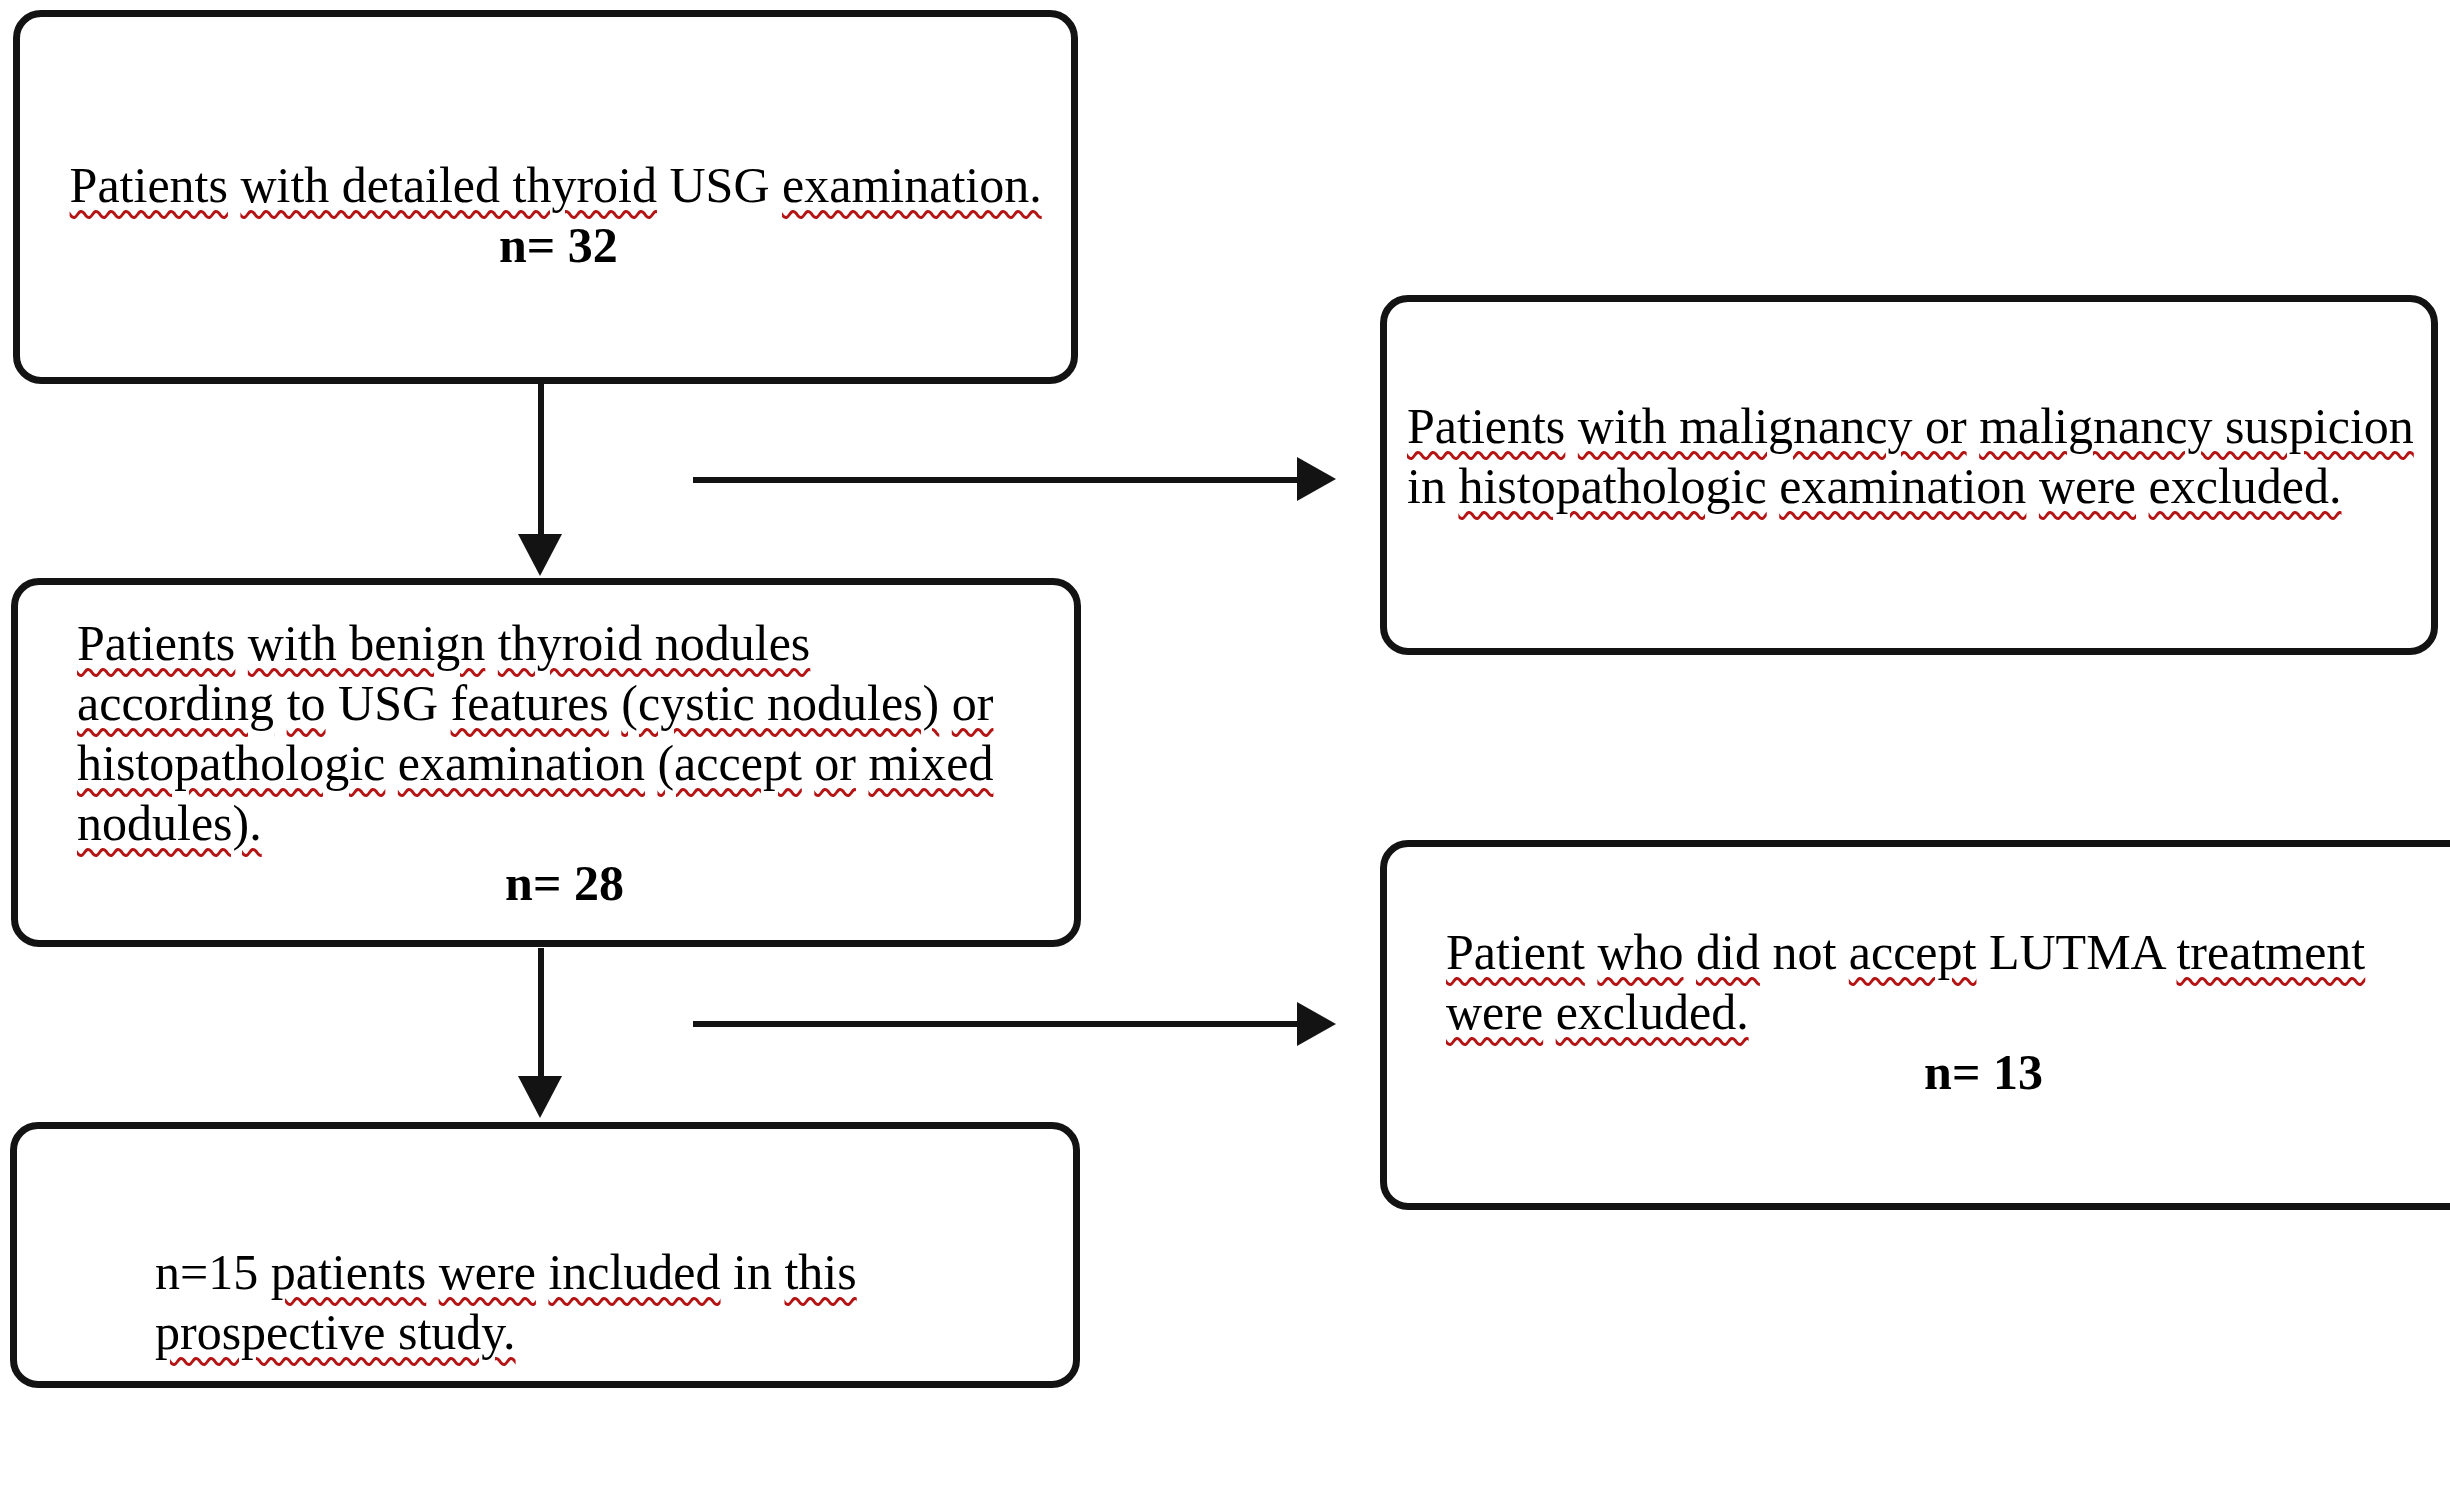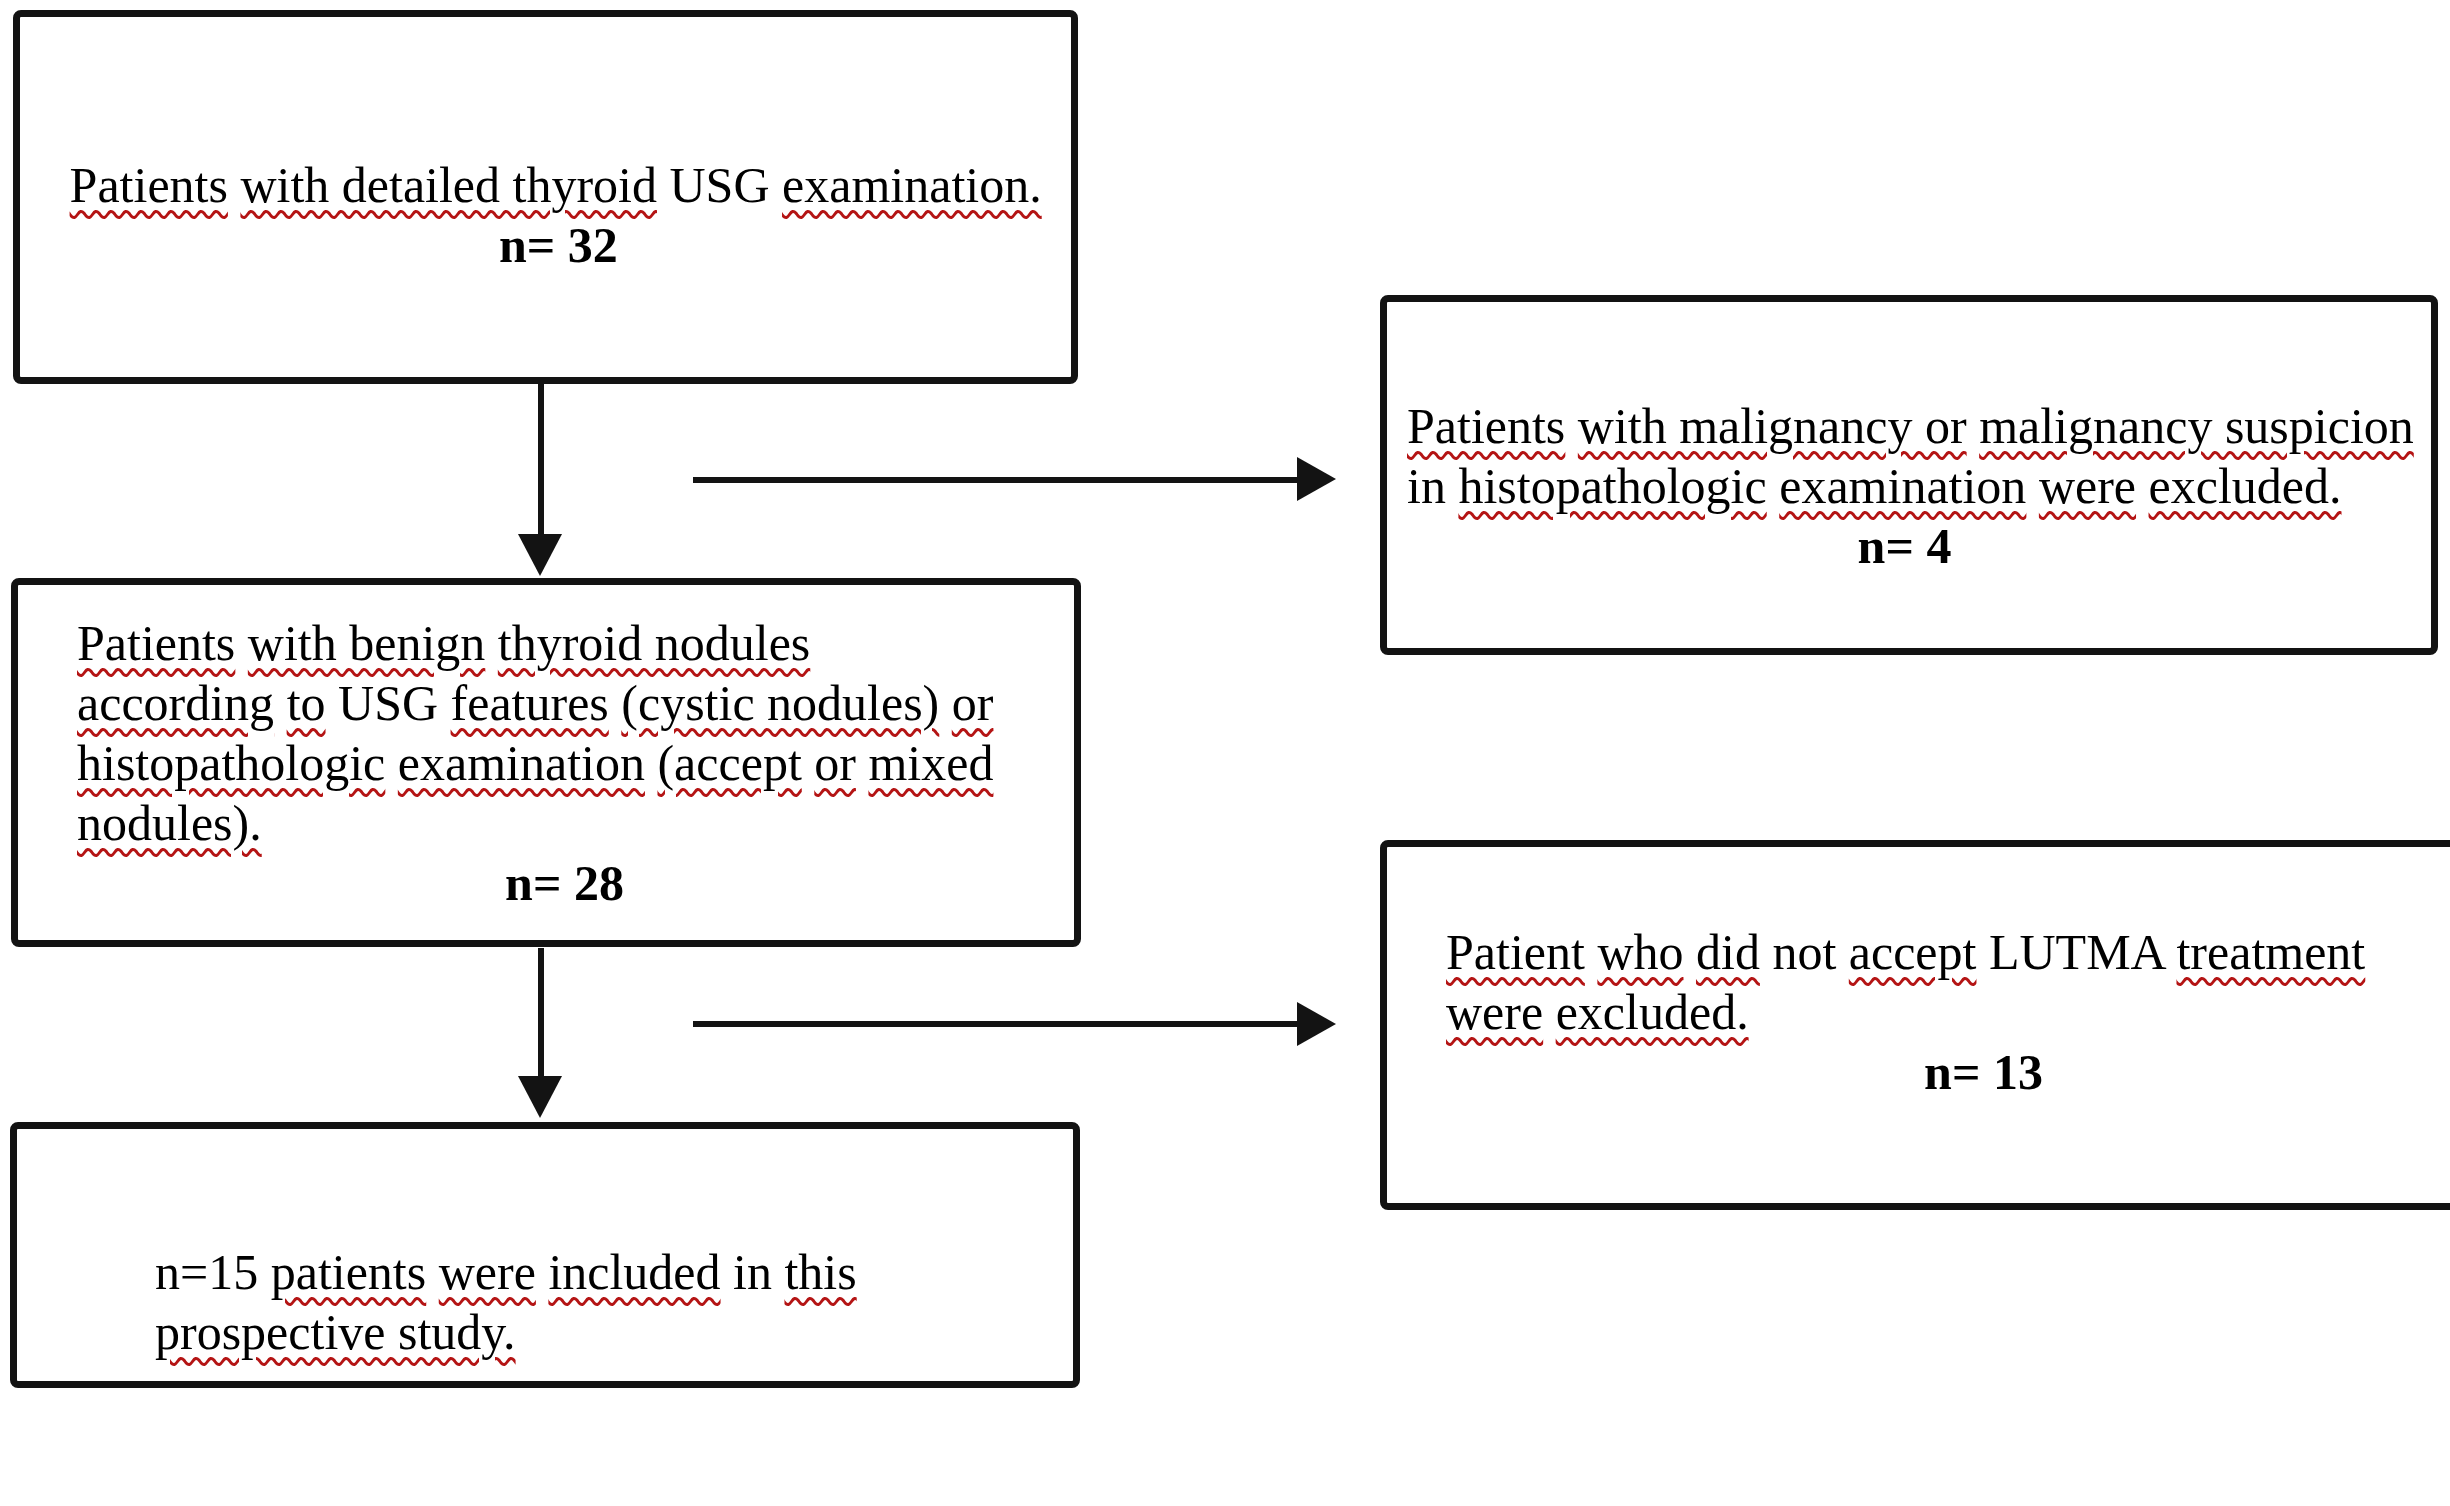--- a/index.html
+++ b/index.html
@@ -2,21 +2,21 @@
 <html style="--background: #ffffff; --box-border: #131313; --text: #000000; --squiggle: #b41414;font-size:13.4px"><head>
 <meta charset="utf-8">
 <style>
   html,body{margin:0;padding:0;background:#ffffff;}
   #canvas{
     position:relative;width:2450px;height:1507px;background:#ffffff;overflow:hidden;
     font-family:"Liberation Serif","DejaVu Serif",serif;color:#000;
   }
   .fbox{
     position:absolute;box-sizing:border-box;background:#ffffff;
-    border:7.5px solid var(--box-border,#131313);border-radius:8px;
+    border:7.5px solid var(--box-border,#131313);border-radius:28px;
     font-size:50px;line-height:60px;
   }
   .line{white-space:nowrap;}
   .line.center{text-align:center;white-space:normal;font-weight:bold;}
   .sq{
     text-decoration-line:underline;
     text-decoration-style:wavy;
     text-decoration-color:var(--squiggle,#b41414);
     text-decoration-thickness:3.4px;
     text-underline-offset:8.4px;
@@ -58,21 +58,20 @@
     </div>
 
   <div class="fbox" id="box-included">
       <div class="line"><span>n=15</span> <span class="sq">patients</span> <span class="sq">were</span> <span class="sq">included</span> <span>in</span> <span class="sq">this</span></div>
       <div class="line"><span class="sq">prospective study.</span></div>
     </div>
 
   <div class="fbox" id="box-excl-malig">
       <div class="line"><span class="sq">Patients</span> <span class="sq">with malignancy or</span> <span class="sq">malignancy suspicion</span></div>
       <div class="line"><span>in</span> <span class="sq">histopathologic</span> <span class="sq">examination</span> <span class="sq">were</span> <span class="sq">excluded.</span></div>
-      <div class="line center"><span>n= 4</span></div>
     </div>
 
   <div class="fbox" id="box-excl-lutma">
       <div class="line"><span class="sq">Patient</span> <span class="sq">who</span> <span class="sq">did</span> <span>not</span> <span class="sq">accept</span> <span>LUTMA</span> <span class="sq">treatment</span></div>
       <div class="line"><span class="sq">were</span> <span class="sq">excluded.</span></div>
       <div class="line center"><span>n= 13</span></div>
     </div>
 
   <div id="va1">
     <div class="shaft"></div>

